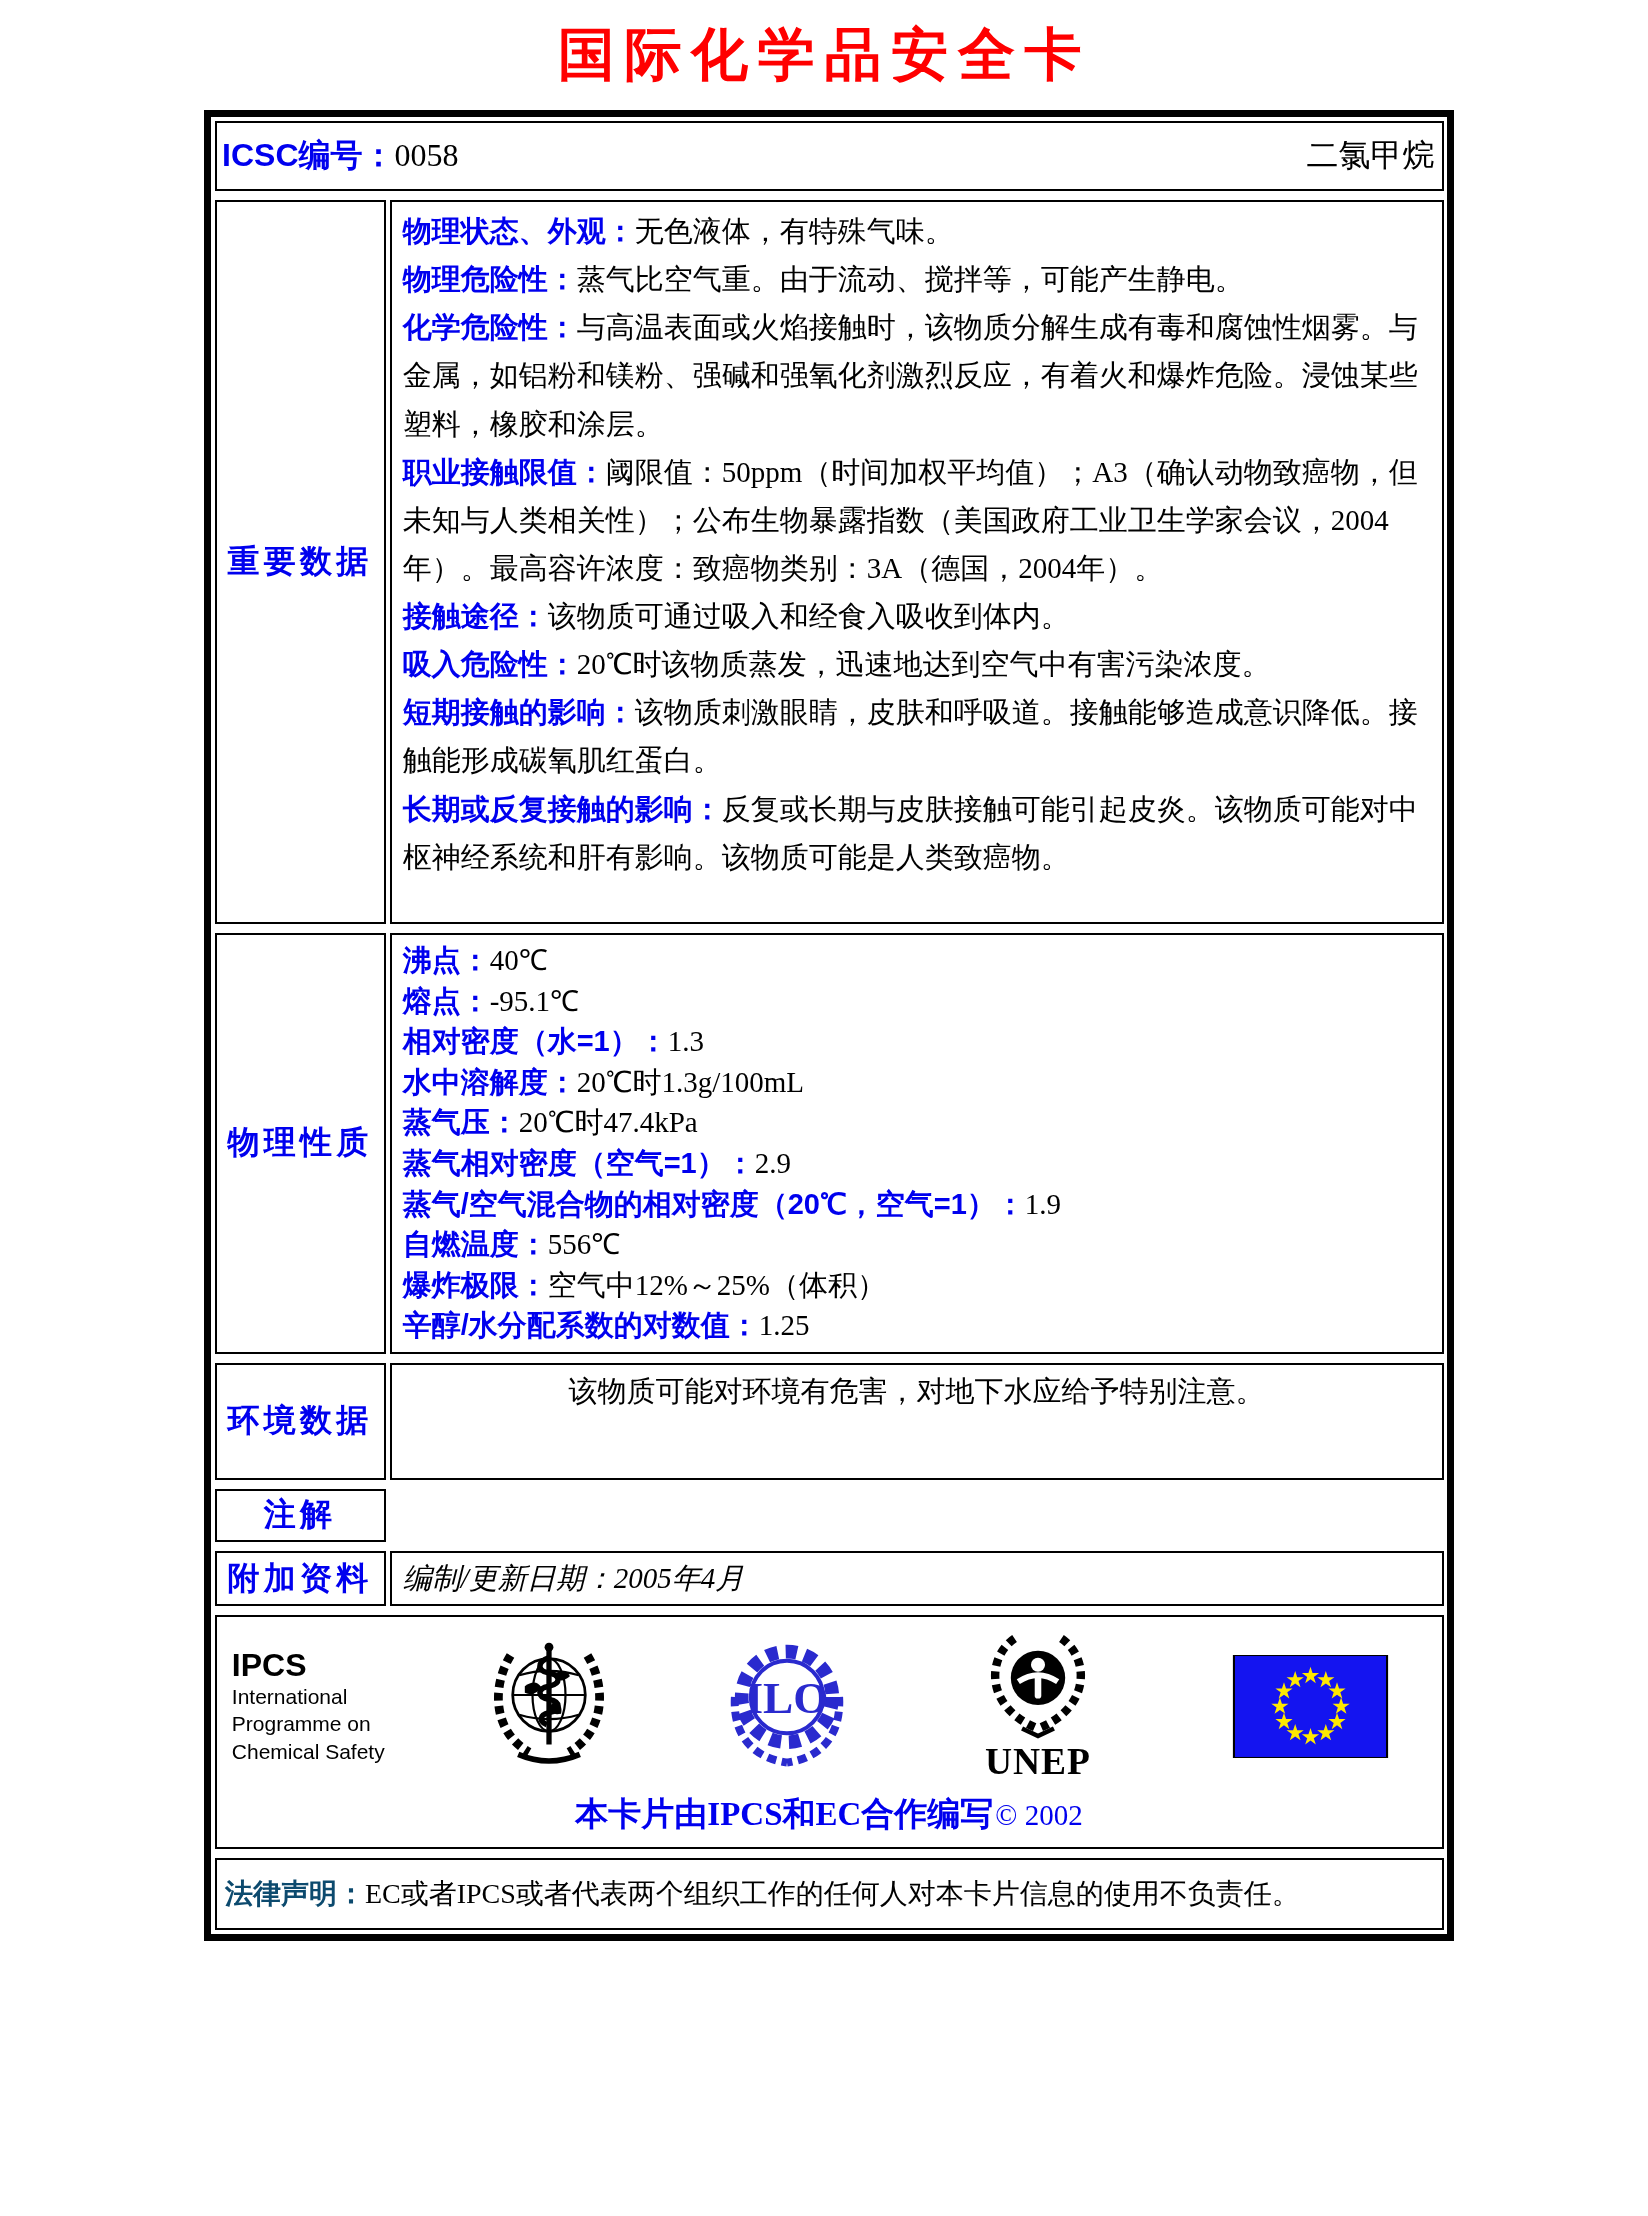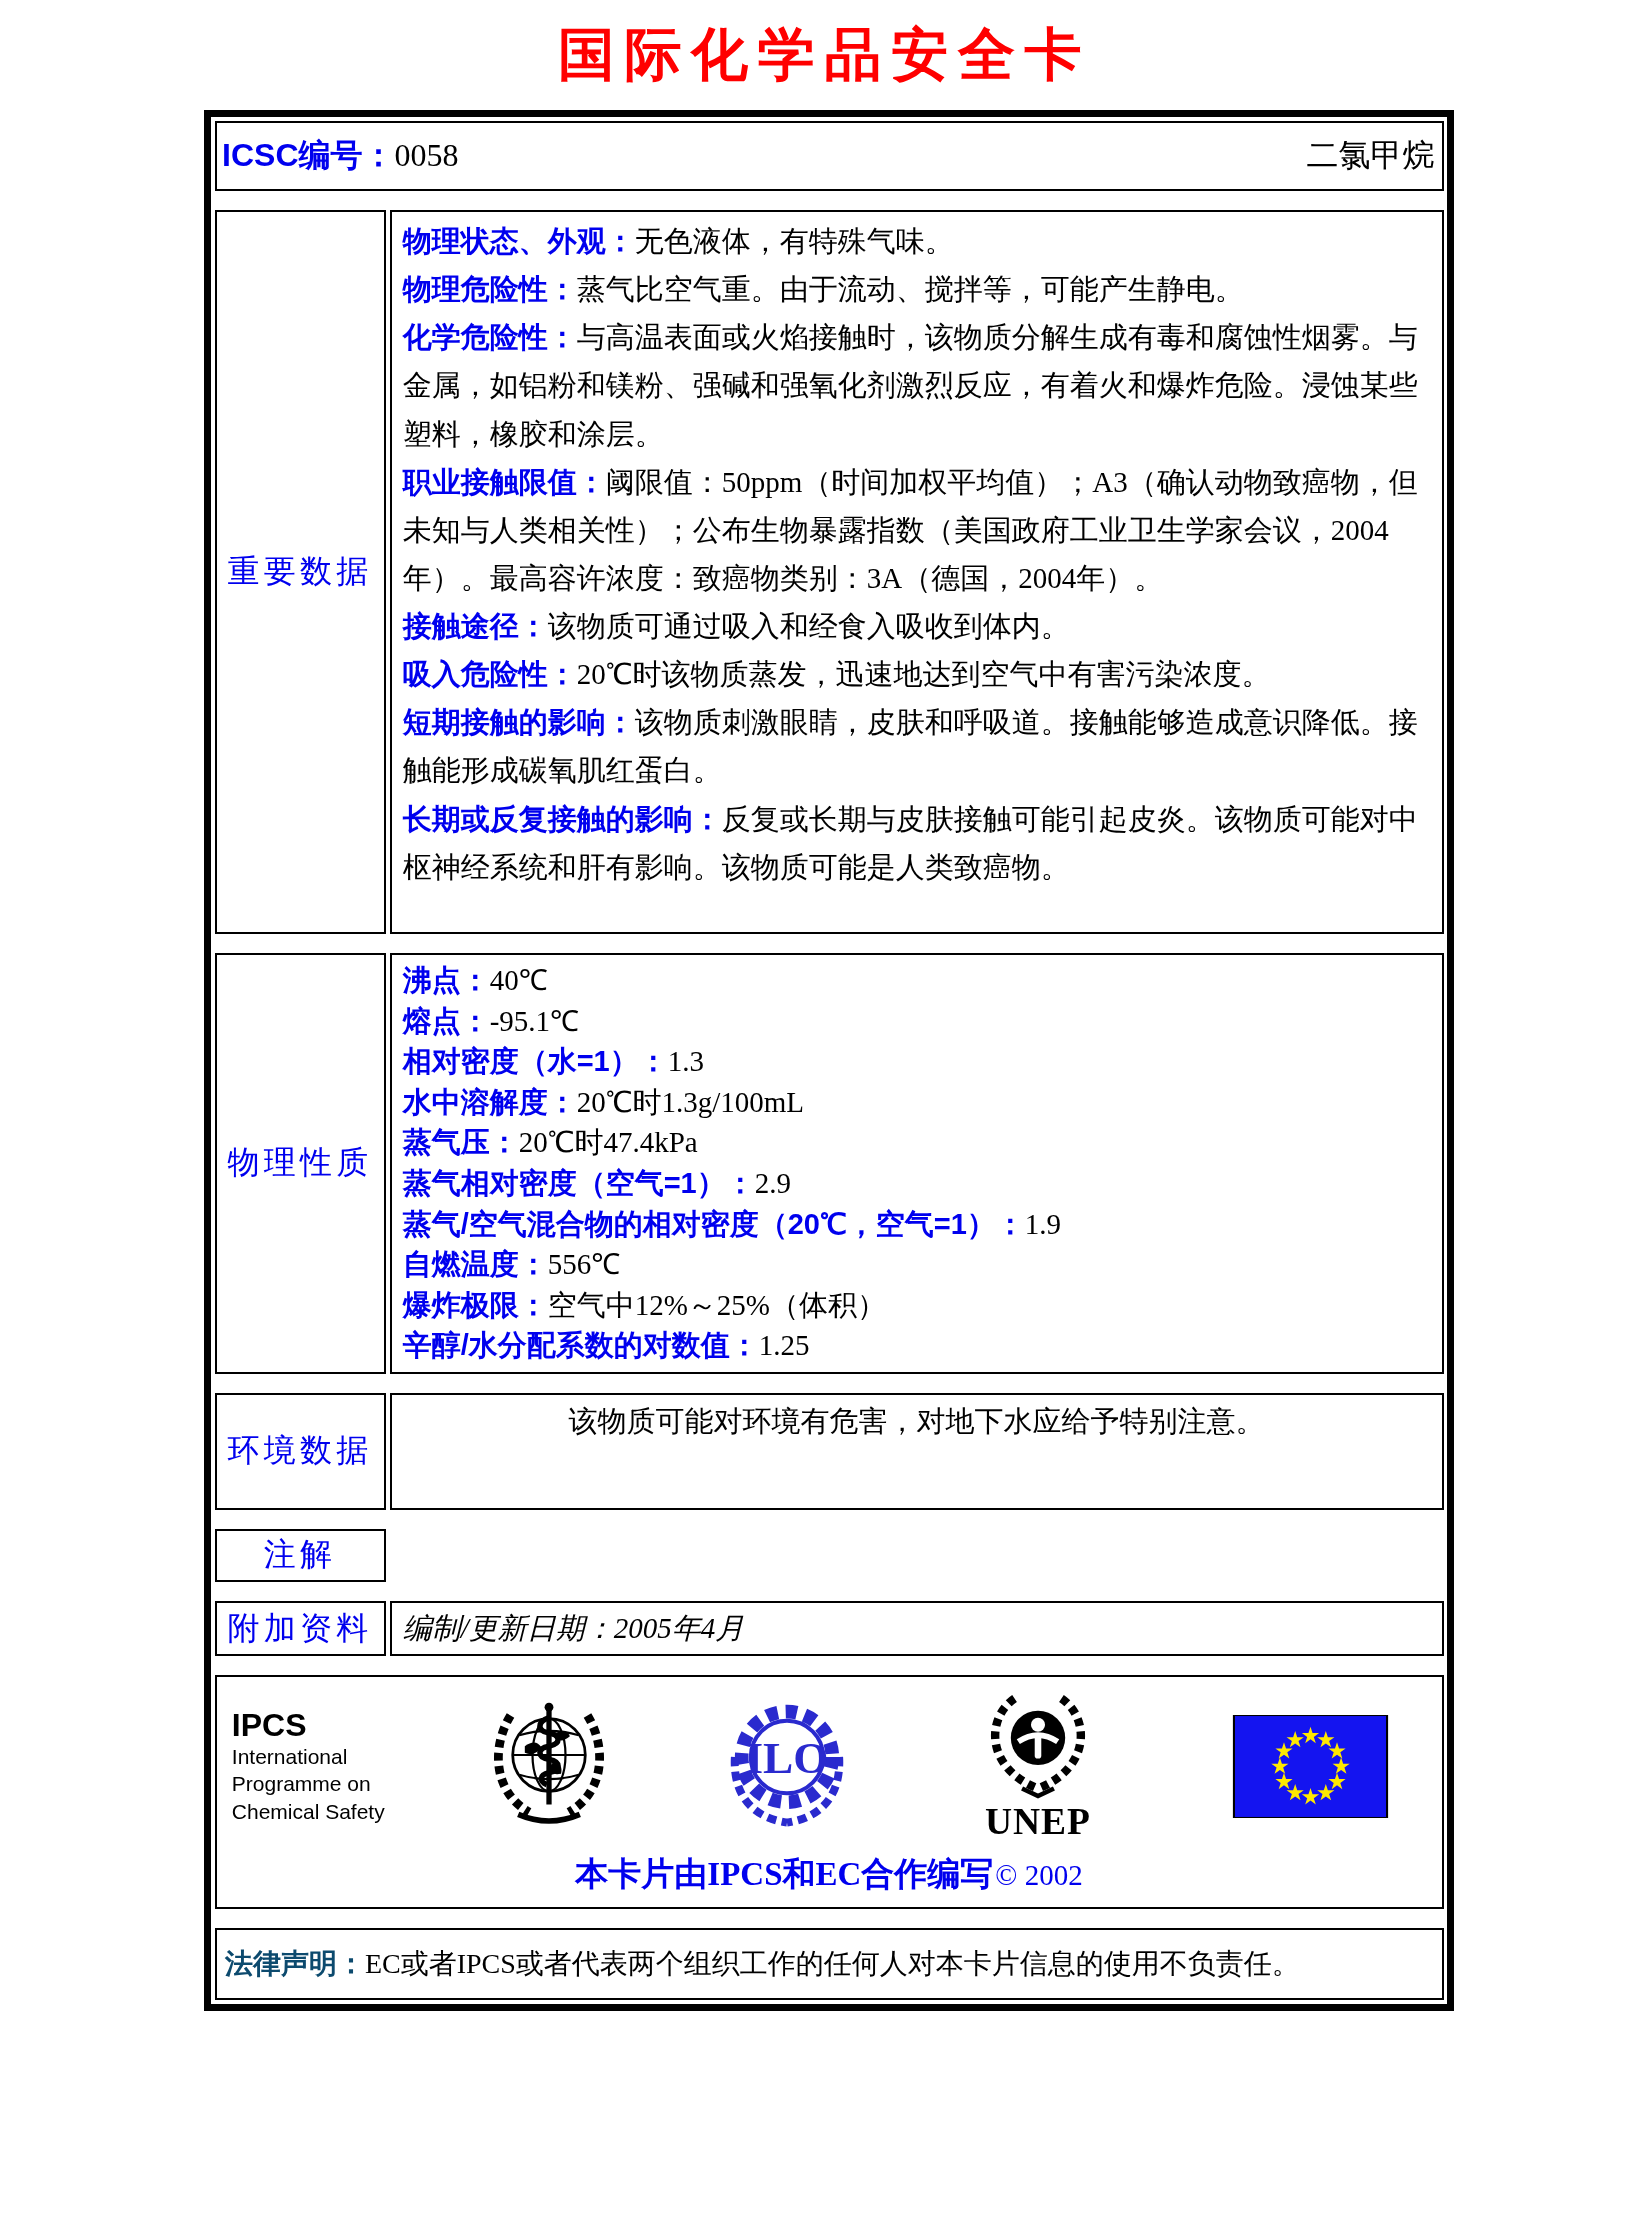--- a/index.html
+++ b/index.html
@@ -11,34 +11,34 @@
     position:absolute; left:0; top:16.7px; width:100%;
     text-align:center;
     font-family:"Liberation Sans", sans-serif;
     font-weight:bold; font-size:57px; letter-spacing:9.7px;
     color:#ff0000;
   }
   .card {
     position:absolute; left:204px; top:110px; width:1250px;
     box-sizing:border-box;
     border:7px solid #000; padding:3.5px;
-    display:flex; flex-direction:column; gap:19px;
+    display:flex; flex-direction:column; gap:9px;
     background:#fff;
   }
   .cell {
     border:2.8px solid #000; box-sizing:border-box; background:#fff;
   }
   .row { display:flex; gap:4.2px; }
   .label-cell {
     flex:0 0 171px; width:171px;
     display:flex; align-items:center; justify-content:center;
     text-align:center; padding:2.8px;
   }
   .section-label {
-    font-family:"Liberation Sans", sans-serif; font-weight:normal;
+    font-family:"Liberation Sans", sans-serif; font-weight:bold;
     font-size:32px; color:#0000ee; letter-spacing:4.2px;
   }
   .content-cell { flex:1 1 auto; padding:5.6px 11px; font-size:29px; }
   .header-row {
     display:flex; justify-content:space-between; align-items:center;
     min-height:70px; padding:2.8px 7px 2.8px 5.6px; font-size:32px;
   }
   .blue-label {
     color:#0000ee; font-family:"Liberation Sans", sans-serif; font-weight:bold;
   }

